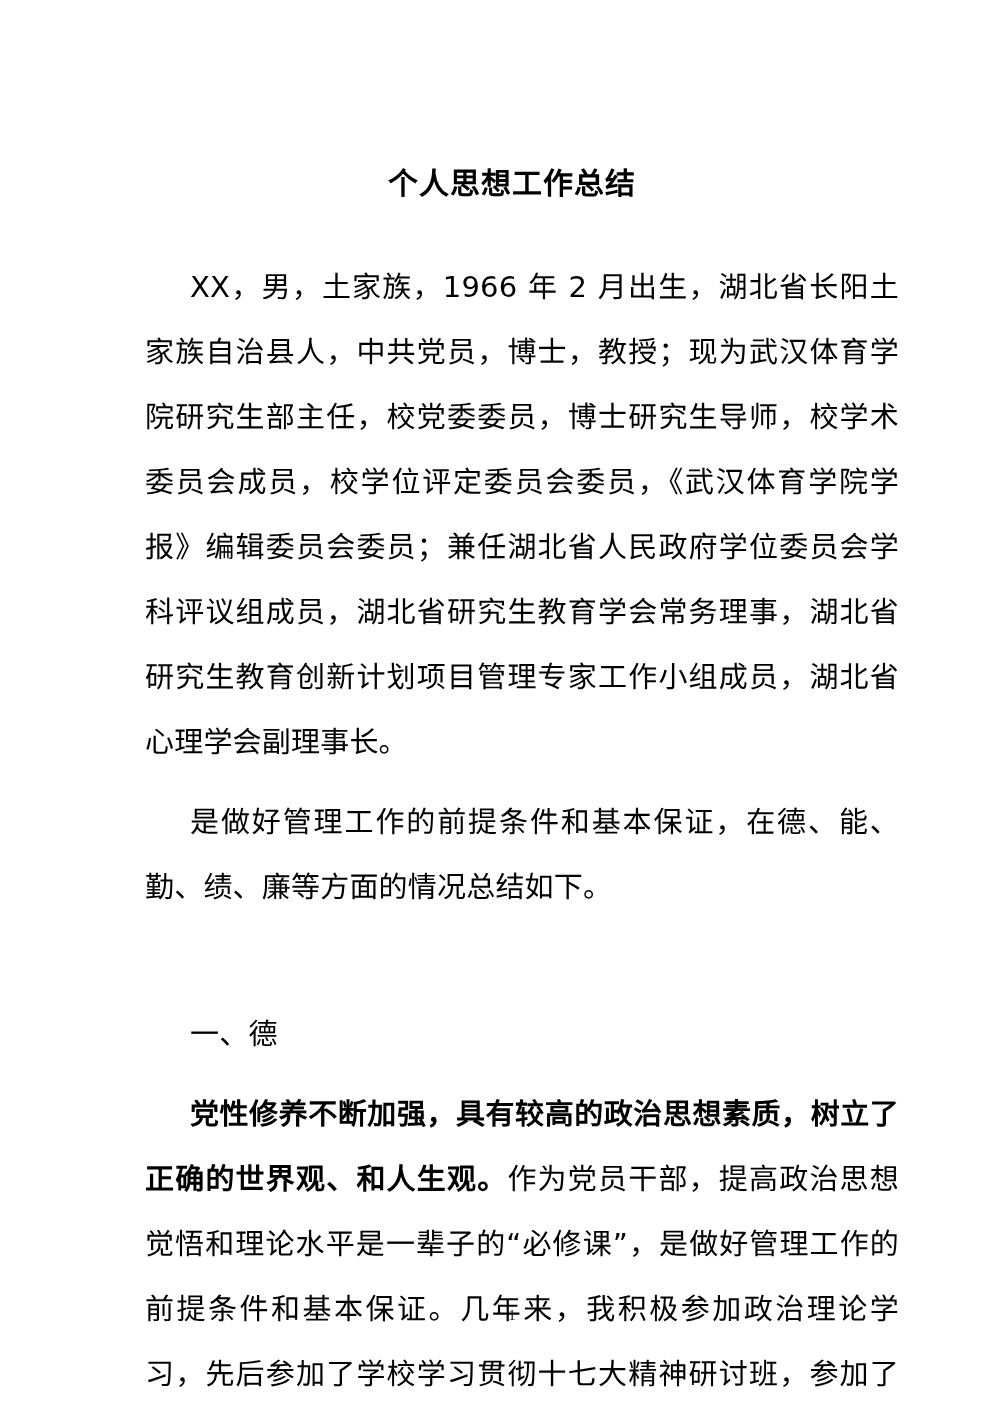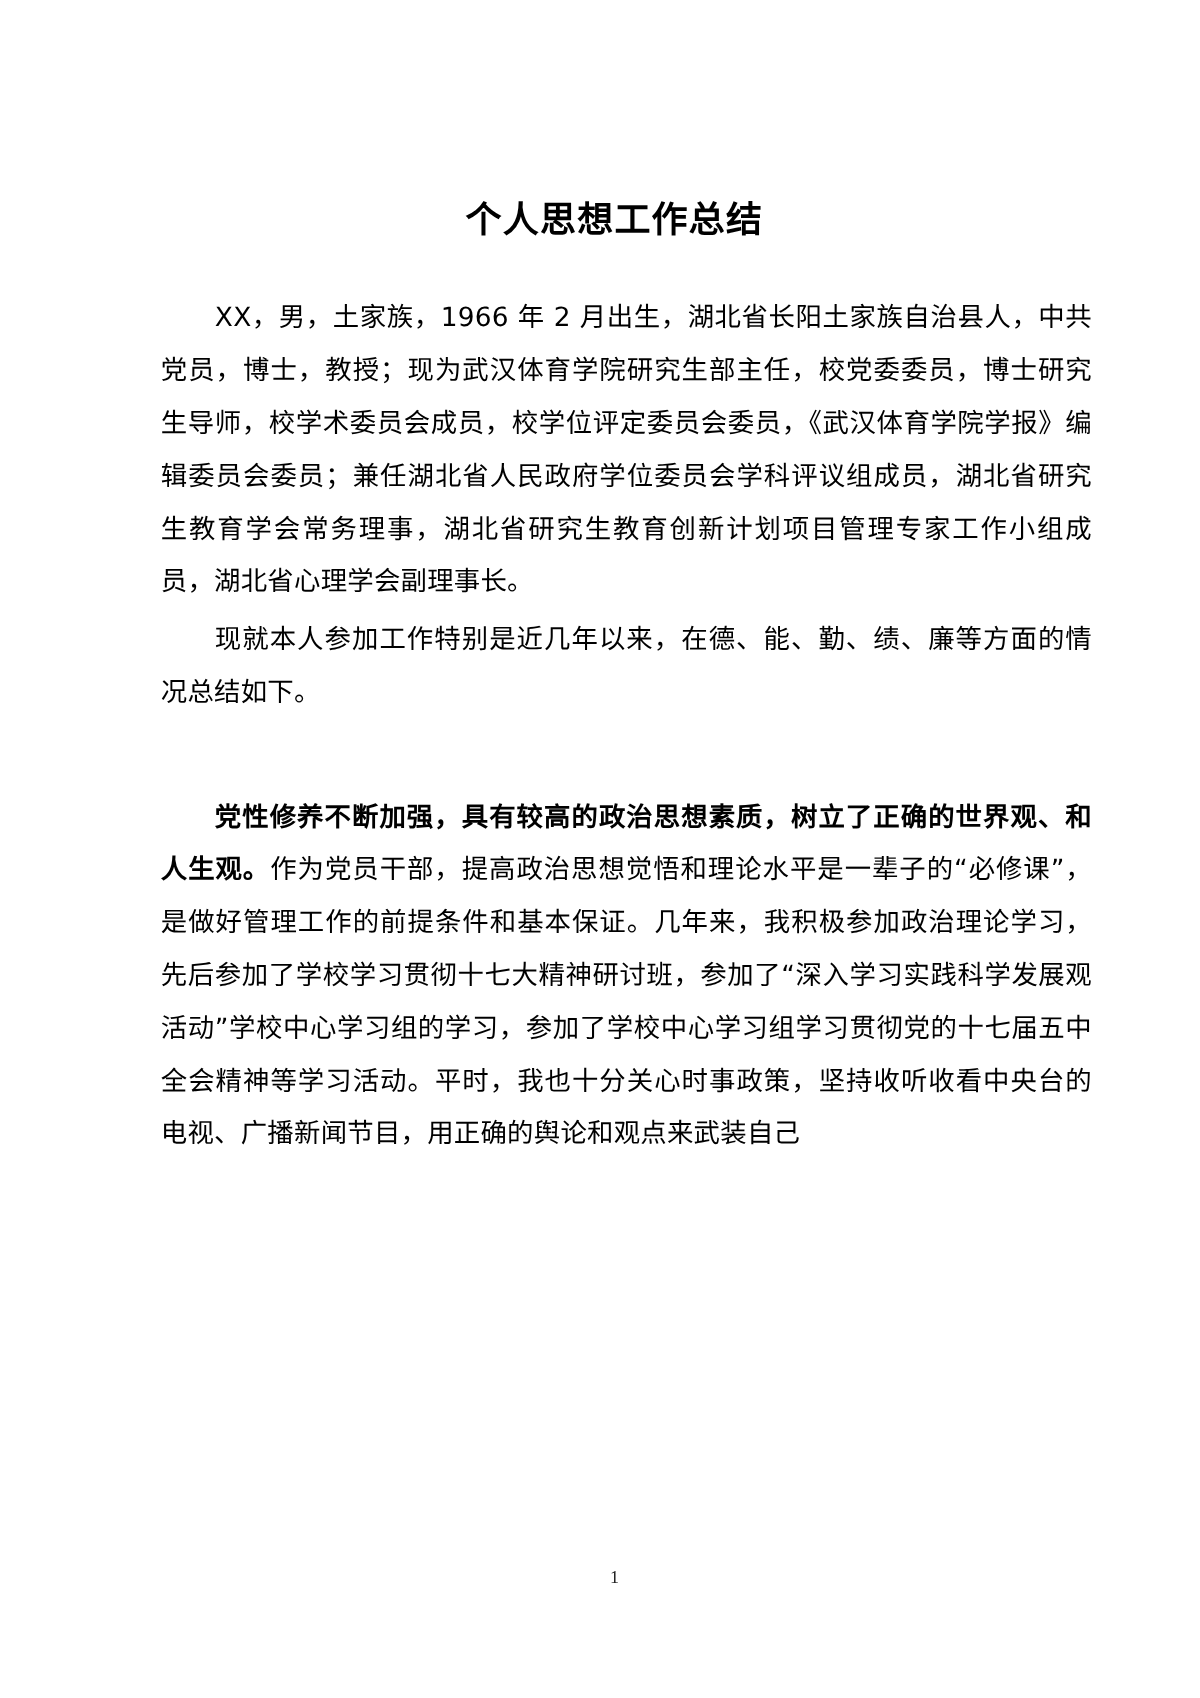--- a/index.html
+++ b/index.html
@@ -44,23 +44,23 @@
 
   
   .body-block {
     position: absolute;
     left: 118px;
     top: 240px;
     width: 784px;
   }
 
   .para {
-    margin: 4px;
-    font-size: 22px;
-    line-height: 44px;
+    margin: 15px;
+    font-size: 29px;
+    line-height: 65px;
     text-align: justify;
     text-justify: inter-character;
     text-align-last: left;
     letter-spacing: 0.2px;
     word-break: break-all;
     font-weight: 400;
   }
 
   .para.indent {
     text-indent: 45px;
@@ -96,24 +96,25 @@
 
 <div class="page">
 
   <h1 class="doc-title">个人思想工作总结</h1>
 
   <div class="body-block">
 
     <p class="para indent">XX，男，土家族，1966 年 2 月出生，湖北省长阳土家族自治县人，中共党员，博士，教授；现为武汉体育学院研究生部主任，校党委委员，博士研究生导师，校学术委员会成员，校学位评定委员会委员，《武汉体育学院学报》编辑委员会委员；兼任湖北省人民政府学位委员会学科评议组成员，湖北省研究生教育学会常务理事，湖北省研究生教育创新计划项目管理专家工作小组成员，湖北省心理学会副理事长。</p>
 
 
-    <p class="para indent">现就本人参加工作特别是近几年以来，在德、能、勤、绩、廉等方面的情况总结如下。</p>
+    <p class="para indent">是做好管理工作的前提条件和基本保证，在德、能、勤、绩、廉等方面的情况总结如下。</p>
 
     <div class="spacer-line"></div>
 
+    <p class="para heading-line">一、德</p>
 
     <p class="para indent"><span class="bold-run">党性修养不断加强，具有较高的政治思想素质，树立了正确的世界观、和人生观。</span><span>作为党员干部，提高政治思想觉悟和理论水平是一辈子的“必修课”，是做好管理工作的前提条件和基本保证。几年来，我积极参加政治理论学习，先后参加了学校学习贯彻十七大精神研讨班，参加了“深入学习实践科学发展观活动”学校中心学习组的学习，参加了学校中心学习组学习贯彻党的十七届五中全会精神等学习活动。平时，我也十分关心时事政策，坚持收听收看中央台的电视、广播新闻节目，用正确的舆论和观点来武装自己</span></p>
 
   </div>
 
   <div class="page-number">1</div>
 
 </div>
 
 </body></html>

